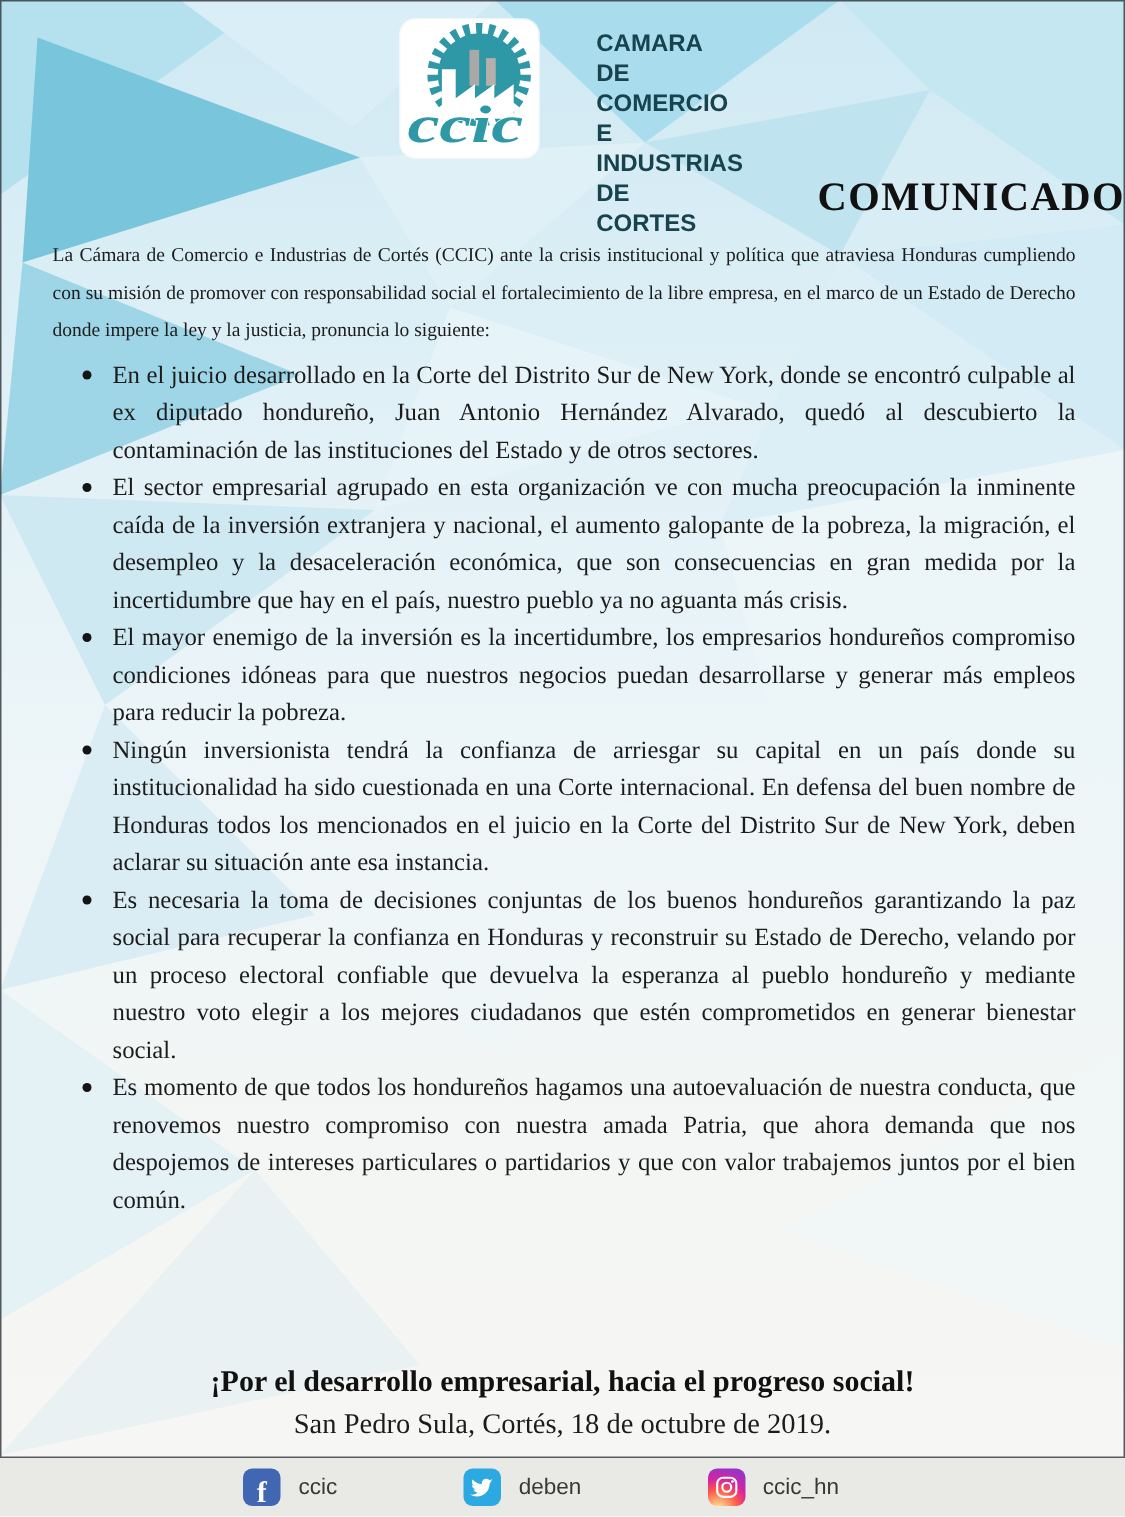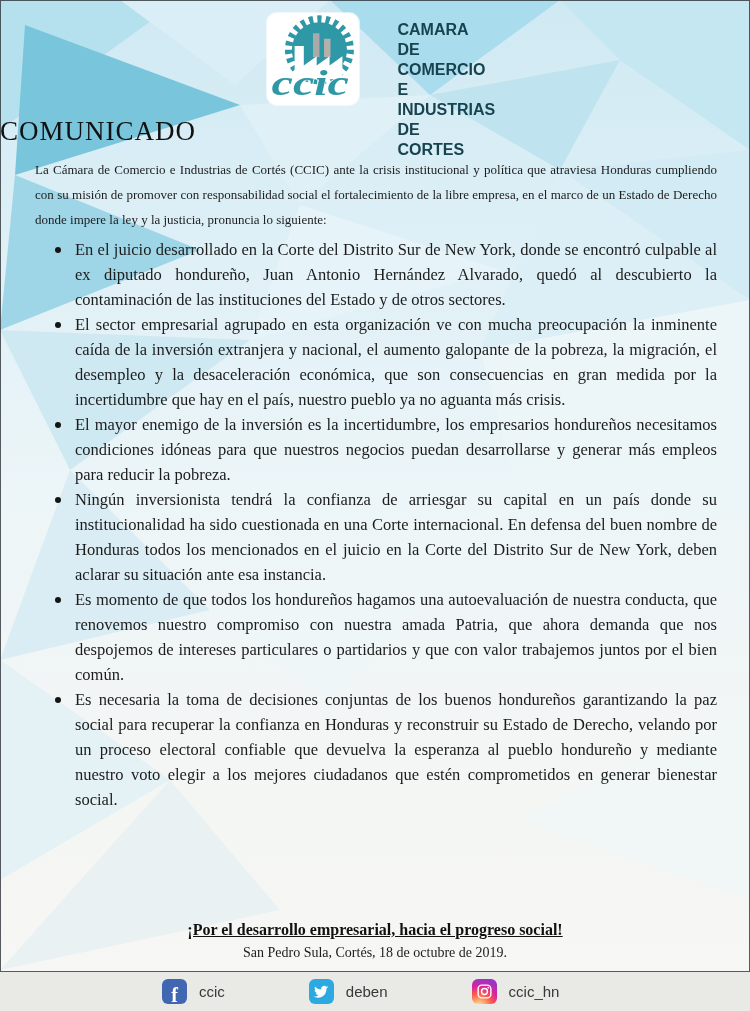--- a/index.html
+++ b/index.html
@@ -18,34 +18,34 @@
   .content { position: relative; z-index: 1; }
 
   
   .header { display: flex; justify-content: center; align-items: flex-start; padding-top: 13px; gap: 9px; height: 110px; }
   .logo-mark { width: 92px; height: 92px; background: #ffffff; border-radius: 10px; box-shadow: 0 0 0 1px rgba(255,255,255,0.6); }
   .logo-name { width: 116px; padding-top: 7px; font-family: "Liberation Sans", sans-serif; font-weight: bold; font-size: 16px; line-height: 20px; color: #17434f; }
   .logo-name div { text-align: justify; text-align-last: justify; padding-left: 30px; }
 
   
   .title {
-    text-align: left; font-size: 27px; font-weight: normal; letter-spacing: 1px;
+    text-align: right; font-size: 27px; font-weight: bold; letter-spacing: 1px;
     margin-top: 6px; font-family: "Liberation Serif", serif; color: #111;
   }
   .intro { margin: 10px 33px 0 35px; font-size: 13px; line-height: 25px; text-align: justify; }
   .bullets { list-style: none; margin: 5px 33px 0 35px; font-family: Liberation Serif, serif; }
   .bullets li { position: relative; padding-left: 40px; font-size: 16.5px; line-height: 25px; text-align: justify; }
   .bullets li::before {
     content: ""; position: absolute; left: 20px; top: 10px;
     width: 6px; height: 6px; border-radius: 50%; background: #141414;
   }
 
   .sign-off { position: absolute; left: 0; right: 0; bottom: 50px; text-align: center; z-index: 1; }
-  .slogan { font-size: 16px; font-weight: bold; color: #111; text-decoration: underline; }
-  .dateline { font-size: 14px; margin-top: 6px; color: #1c1c1c; }
+  .slogan { font-size: 20px; font-weight: bold; color: #111; }
+  .dateline { font-size: 19px; margin-top: 6px; color: #1c1c1c; }
 
   
   .social-bar {
     position: absolute; left: 0; right: 0; bottom: 0; height: 39px; z-index: 2;
     background: #e9e9e6; display: flex; align-items: center; padding-left: 162px; gap: 84px;
   }
   .social-item { display: flex; align-items: center; gap: 12px; }
   .social-handle { font-family: "Liberation Sans", sans-serif; font-size: 15px; color: #383838; }
   .sicon { width: 25px; height: 25px; border-radius: 6px; display: flex; align-items: center; justify-content: center; }
   .fb { background: #4267b2; }
@@ -102,24 +102,24 @@
       </div>
     </div>
 
     <h1 class="title">COMUNICADO</h1>
 
     <p class="intro">La Cámara de Comercio e Industrias de Cortés (CCIC) ante la crisis institucional y política que atraviesa Honduras cumpliendo con su misión de promover con responsabilidad social el fortalecimiento de la libre empresa, en el marco de un Estado de Derecho donde impere la ley y la justicia, pronuncia lo siguiente:</p>
 
     <ul class="bullets">
       <li>En el juicio desarrollado en la Corte del Distrito Sur de New York, donde se encontró culpable al ex diputado hondureño, Juan Antonio Hernández Alvarado, quedó al descubierto la contaminación de las instituciones del Estado y de otros sectores.</li>
       <li>El sector empresarial agrupado en esta organización ve con mucha preocupación la inminente caída de la inversión extranjera y nacional, el aumento galopante de la pobreza, la migración, el desempleo y la desaceleración económica, que son consecuencias en gran medida por la incertidumbre que hay en el país, nuestro pueblo ya no aguanta más crisis.</li>
-      <li>El mayor enemigo de la inversión es la incertidumbre, los empresarios hondureños necesitamos condiciones idóneas para que nuestros negocios puedan desarrollarse y generar más empleos para reducir la pobreza.</li>
+      <li>El mayor enemigo de la inversión es la incertidumbre, los empresarios hondureños compromiso condiciones idóneas para que nuestros negocios puedan desarrollarse y generar más empleos para reducir la pobreza.</li>
       <li>Ningún inversionista tendrá la confianza de arriesgar su capital en un país donde su institucionalidad ha sido cuestionada en una Corte internacional. En defensa del buen nombre de Honduras todos los mencionados en el juicio en la Corte del Distrito Sur de New York, deben aclarar su situación ante esa instancia.</li>
+      <li>Es necesaria la toma de decisiones conjuntas de los buenos hondureños garantizando la paz social para recuperar la confianza en Honduras y reconstruir su Estado de Derecho, velando por un proceso electoral confiable que devuelva la esperanza al pueblo hondureño y mediante nuestro voto elegir a los mejores ciudadanos que estén comprometidos en generar bienestar social.</li>
       <li>Es momento de que todos los hondureños hagamos una autoevaluación de nuestra conducta, que renovemos nuestro compromiso con nuestra amada Patria, que ahora demanda que nos despojemos de intereses particulares o partidarios y que con valor trabajemos juntos por el bien común.</li>
-      <li>Es necesaria la toma de decisiones conjuntas de los buenos hondureños garantizando la paz social para recuperar la confianza en Honduras y reconstruir su Estado de Derecho, velando por un proceso electoral confiable que devuelva la esperanza al pueblo hondureño y mediante nuestro voto elegir a los mejores ciudadanos que estén comprometidos en generar bienestar social.</li>
     </ul>
 
   </div>
 
   <div class="sign-off">
     <div class="slogan">¡Por el desarrollo empresarial, hacia el progreso social!</div>
     <div class="dateline">San Pedro Sula, Cortés, 18 de octubre de 2019.</div>
   </div>
 
   <div class="social-bar">

